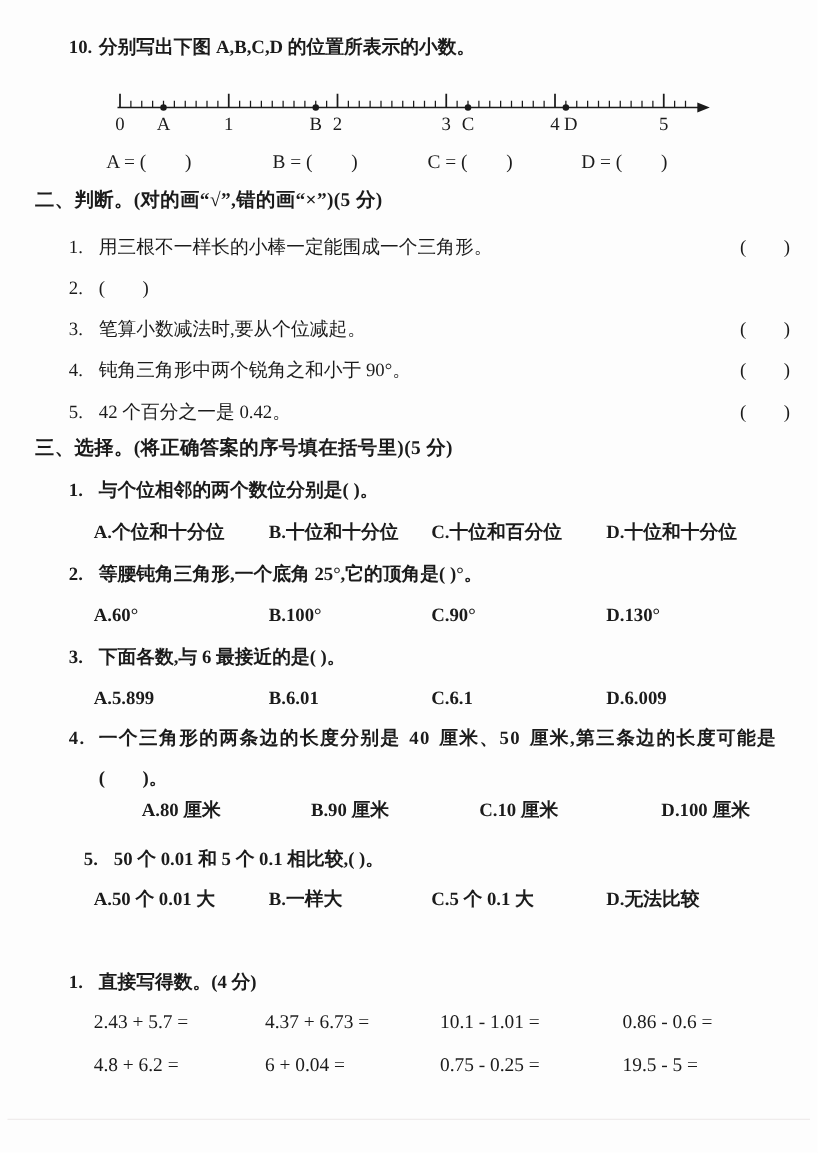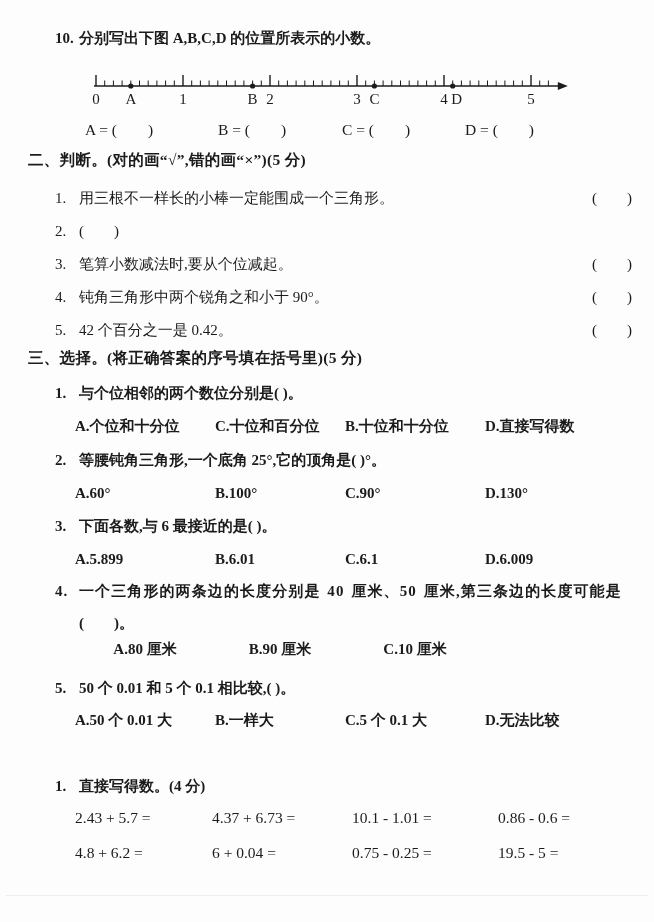--- a/index.html
+++ b/index.html
@@ -157,23 +157,23 @@
     <span class="bracket">(        )</span>
   </div>
 
   <div class="abs sec-title" style="left:28px;top:348px;text-align:center;">三、选择。(将正确答案的序号填在括号里)(5 分)</div>
 
   <div class="abs qline" style="left:55px;top:383px;">
     <span class="qno">1.</span><span>与个位相邻的两个数位分别是(      )。</span>
   </div>
   <div class="opts4" style="top:416px;">
     <span>A.个位和十分位</span>
+    <span>B.十位和十分位</span>
     <span>C.十位和百分位</span>
-    <span>B.十位和十分位</span>
-    <span>D.直接写得数</span>
+    <span>D.十位和十分位</span>
   </div>
 
   <div class="abs qline" style="left:55px;top:450px;">
     <span class="qno">2.</span><span>等腰钝角三角形,一个底角 25°,它的顶角是(        )°。</span>
   </div>
   <div class="opts4" style="top:483px;">
     <span>A.60°</span>
     <span>B.100°</span>
     <span>C.90°</span>
     <span>D.130°</span>
@@ -192,23 +192,24 @@
   <div class="abs qline spread" style="left:55px;top:581px;">
     <span class="qno">4.</span><span>一个三角形的两条边的长度分别是 40 厘米、50 厘米,第三条边的长度可能是</span>
   </div>
   <div class="abs qline" style="left:79px;top:613px;">
     <span class="bracket">(        )。</span>
   </div>
   <div class="opts4" style="top:639px;text-align:center;">
     <span>A.80 厘米</span>
     <span>B.90 厘米</span>
     <span>C.10 厘米</span>
-  </div>
-
-  <div class="abs qline" style="left:55px;top:678px;">
+    <span>D.100 厘米</span>
+  </div>
+
+  <div class="abs qline" style="left:67px;top:678px;">
     <span class="qno">5.</span><span>50 个 0.01 和 5 个 0.1 相比较,(        )。</span>
   </div>
   <div class="opts4" style="top:710px;">
     <span>A.50 个 0.01 大</span>
     <span>B.一样大</span>
     <span>C.5 个 0.1 大</span>
     <span>D.无法比较</span>
   </div>
 
 

